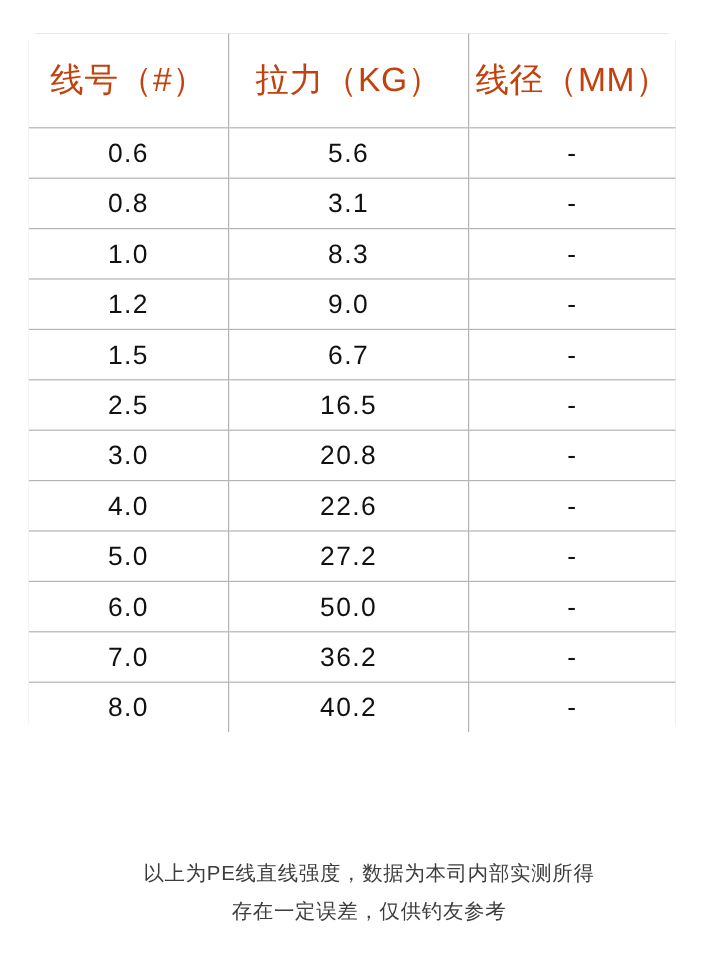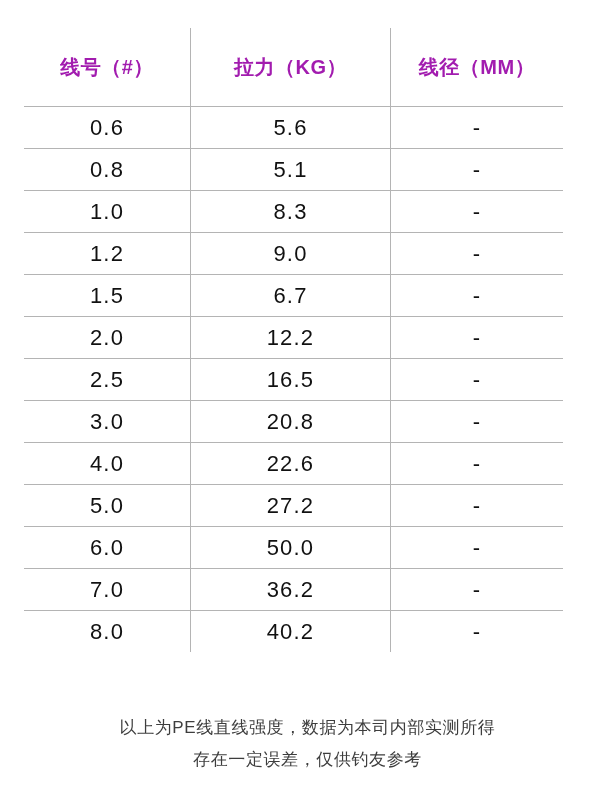--- a/index.html
+++ b/index.html
@@ -54,24 +54,24 @@
   table.spec-table th:last-child,
   table.spec-table td:last-child {
     border-right: none;
   }
   table.spec-table tr:last-child td {
     border-bottom: none;
   }
 
   table.spec-table thead th {
     height: 78px;
-    font-weight: bold;
-    font-size: 20px;
+    font-weight: normal;
+    font-size: 28px;
     letter-spacing: 0.5px;
-    color: #a21caf;
+    color: #c2410c;
   }
   table.spec-table tbody td {
     height: 41px;
     font-size: 22px;
     letter-spacing: 1.2px;
     color: #111111;
   }
   td.dash-cell {
     font-size: 19px;
     color: #222222;
@@ -114,41 +114,36 @@
         </tr>
       </thead>
       <tbody>
         <tr>
           <td>0.6</td>
           <td>5.6</td>
           <td class="dash-cell">-</td>
         </tr>
         <tr>
           <td>0.8</td>
-          <td>5.1</td>
+          <td>3.1</td>
           <td class="dash-cell">-</td>
         </tr>
         <tr>
           <td>1.0</td>
           <td>8.3</td>
           <td class="dash-cell">-</td>
         </tr>
         <tr>
           <td>1.2</td>
           <td>9.0</td>
           <td class="dash-cell">-</td>
         </tr>
         <tr>
           <td>1.5</td>
           <td>6.7</td>
-          <td class="dash-cell">-</td>
-        </tr>
-        <tr>
-          <td>2.0</td>
-          <td>12.2</td>
           <td class="dash-cell">-</td>
         </tr>
         <tr>
           <td>2.5</td>
           <td>16.5</td>
           <td class="dash-cell">-</td>
         </tr>
         <tr>
           <td>3.0</td>
           <td>20.8</td>

